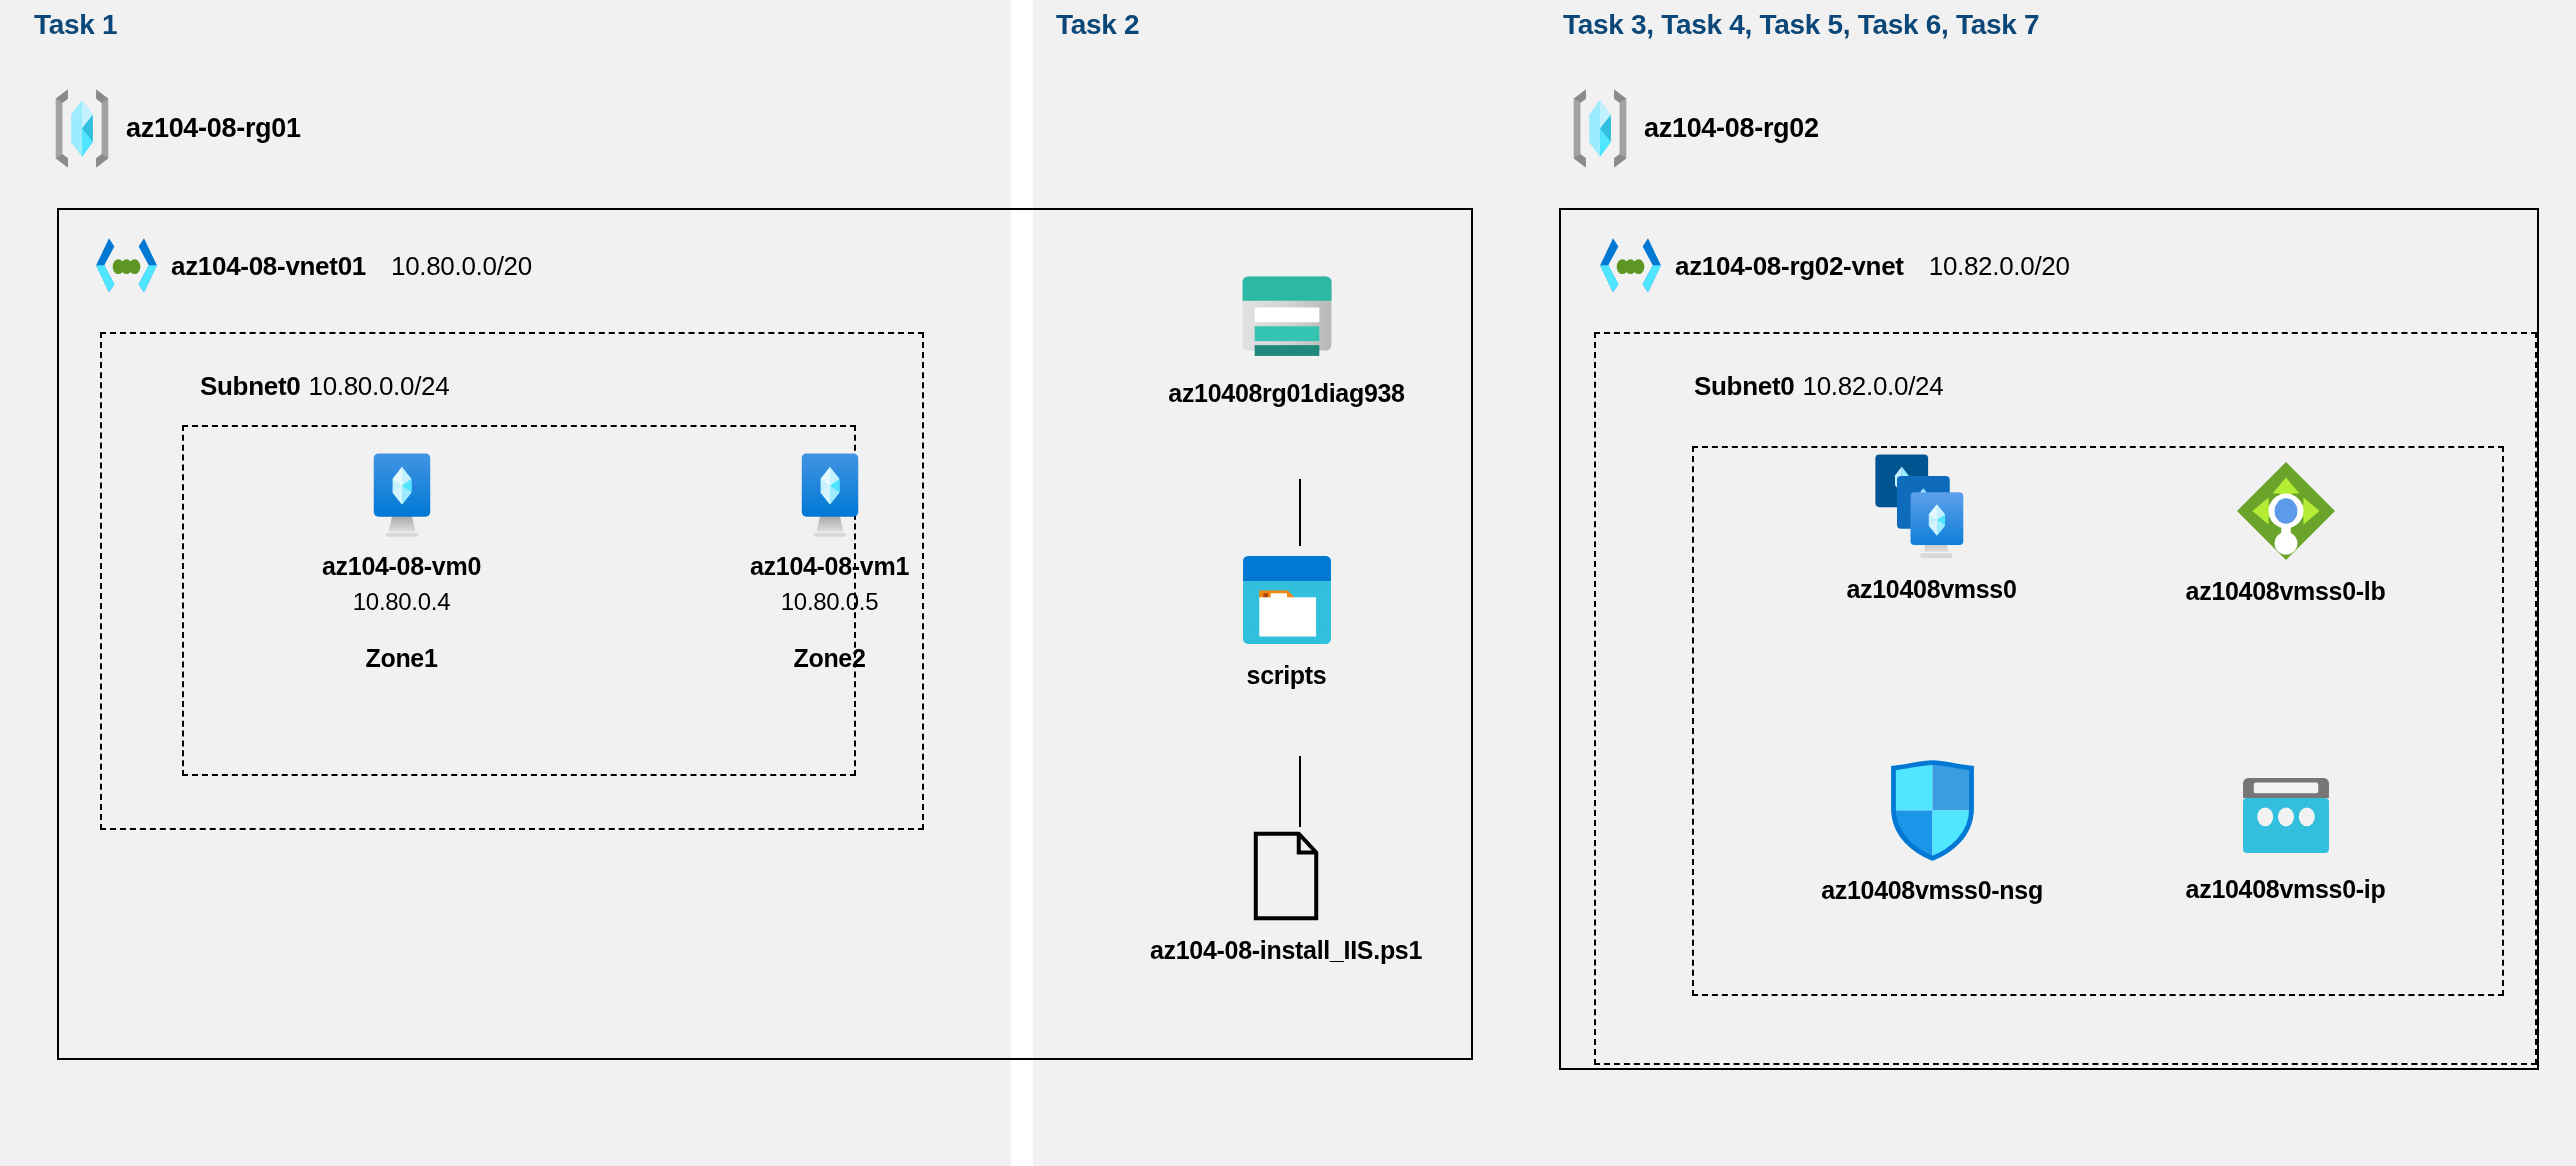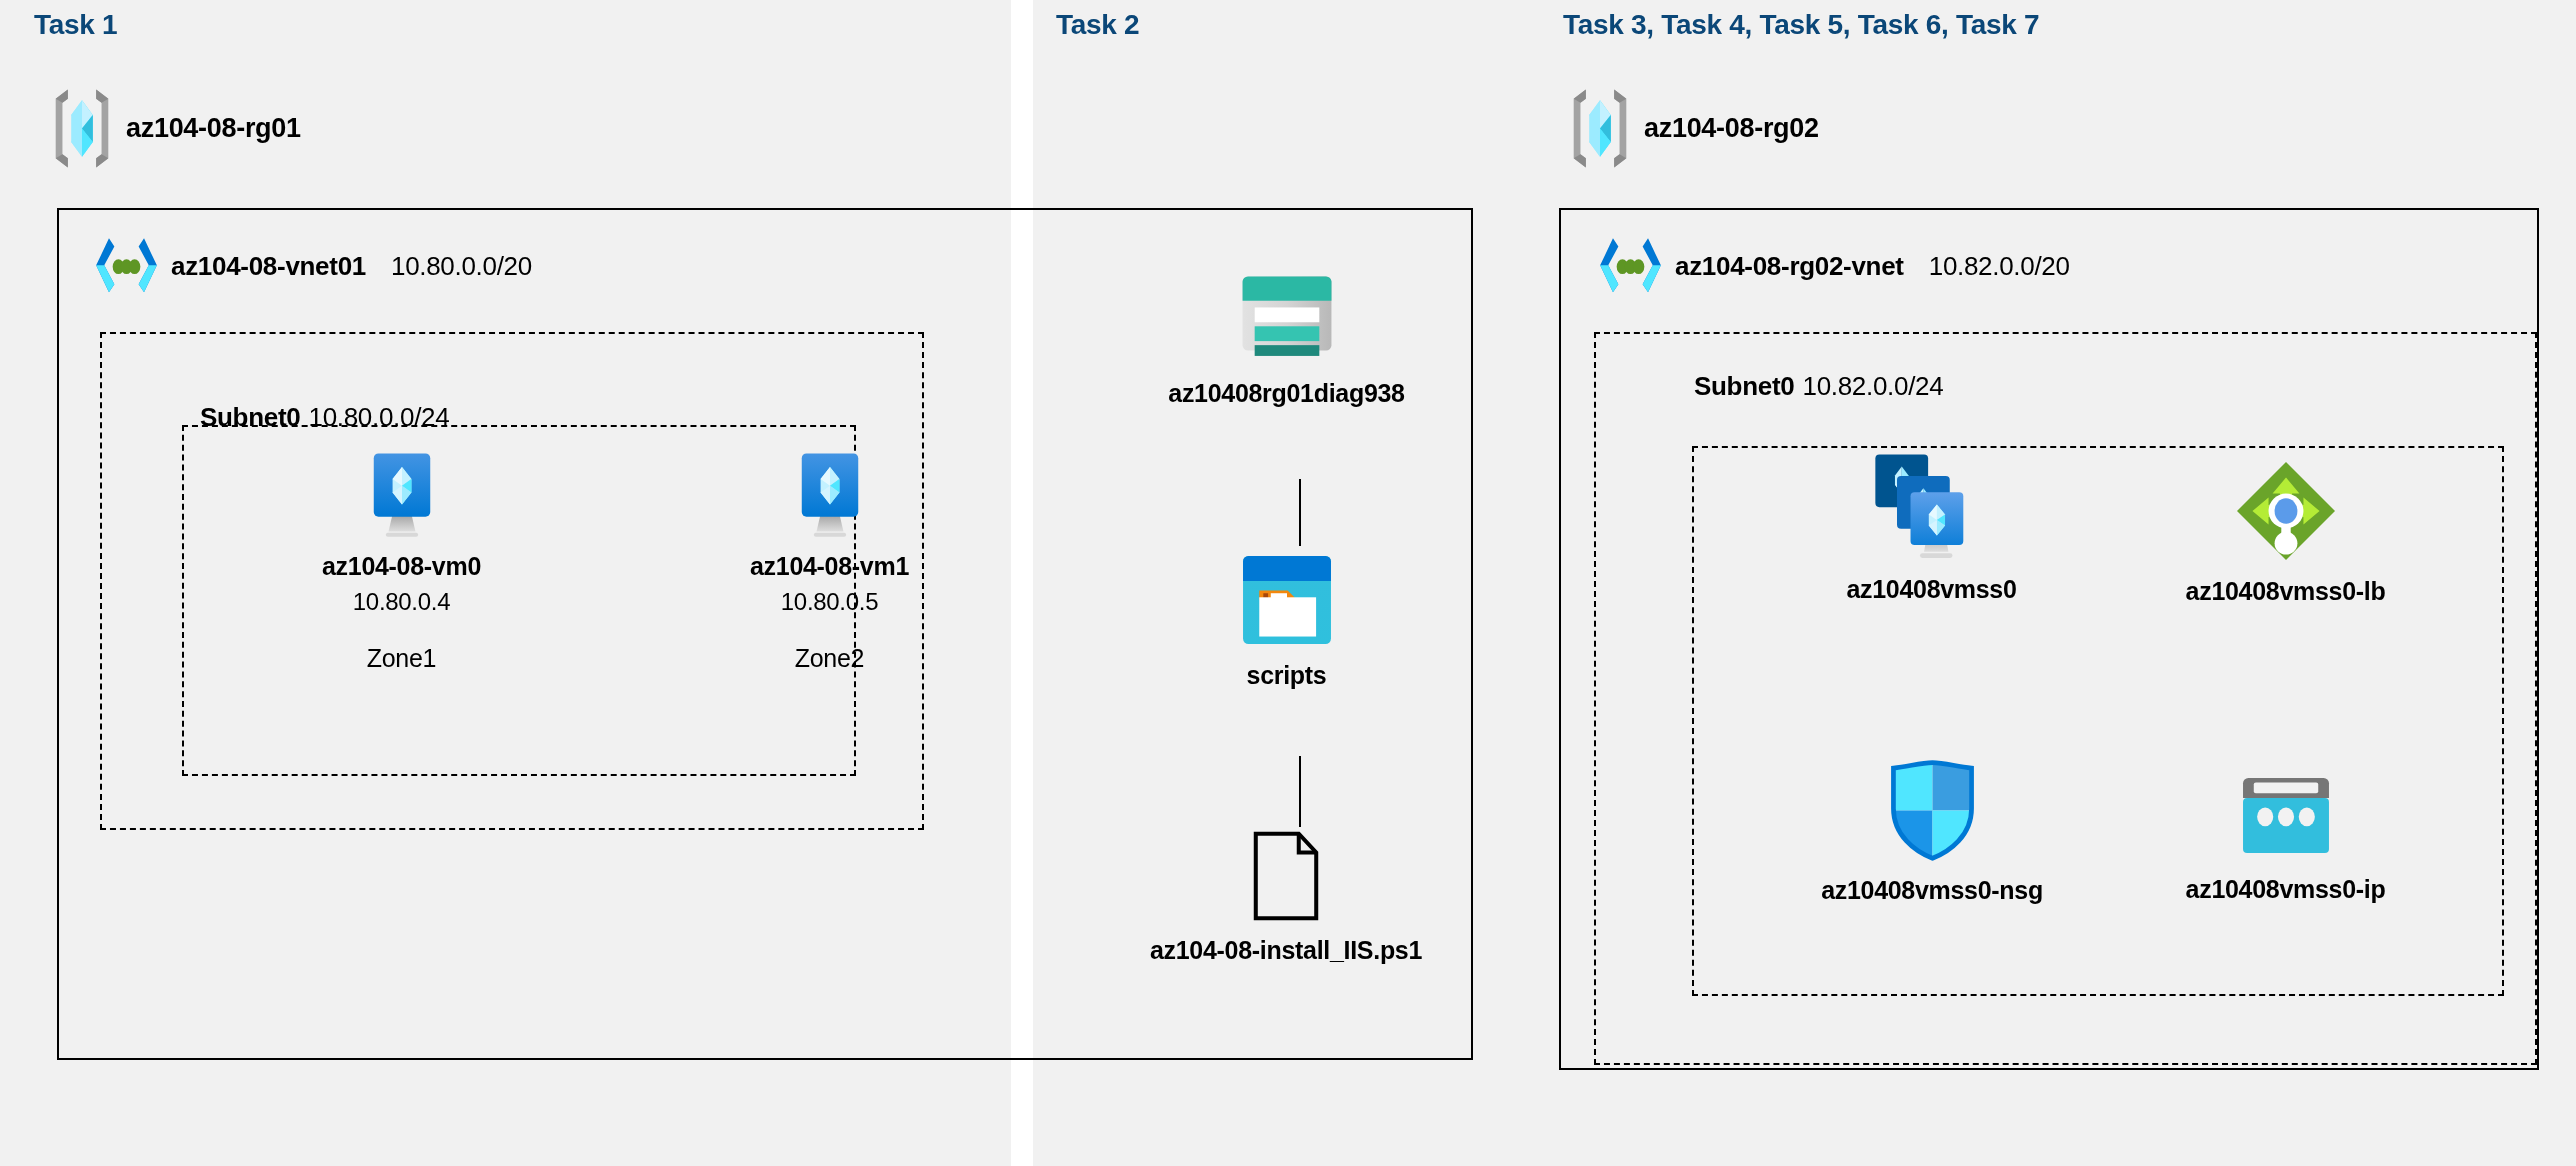--- a/index.html
+++ b/index.html
@@ -101,21 +101,21 @@
 
   .subnet-label{
     position:absolute;
     white-space:nowrap;
     font-size:26px;
     color:#000;
     letter-spacing:-0.3px;
   }
   .subnet-label .sn-name{ font-weight:bold; }
   .subnet-label .sn-cidr{ font-weight:normal; margin-left:8px; }
-  #subnet01-label{ left:200px;  top:371px;margin-top:31px; }
+  #subnet01-label{ left:200px;  top:371px; }
   #subnet02-label{ left:1694px; top:371px; }
 
   
   .node{
     position:absolute;
     display:flex;
     flex-direction:column;
     align-items:center;
     text-align:center;
     white-space:nowrap;
@@ -129,21 +129,21 @@
   }
   .node .n-sub{
     font-size:24px;
     font-weight:normal;
     color:#000;
     letter-spacing:-0.3px;
     margin-top:6.7px;
   }
   .node .n-zone{
     font-size:25px;
-    font-weight:normal;
+    font-weight:bold;
     color:#000;
     letter-spacing:-0.3px;
     margin-top:28px;
   }
 
   
   #node-vm0   { left:307px;  top:452px;  width:189px; }
   #node-vm1   { left:735px; top:452px;  width:189px; }
   #node-storage{left:1192px; top:263px;  width:189px; }
   #node-scripts{left:1219px; top:554px;  width:135px; }

